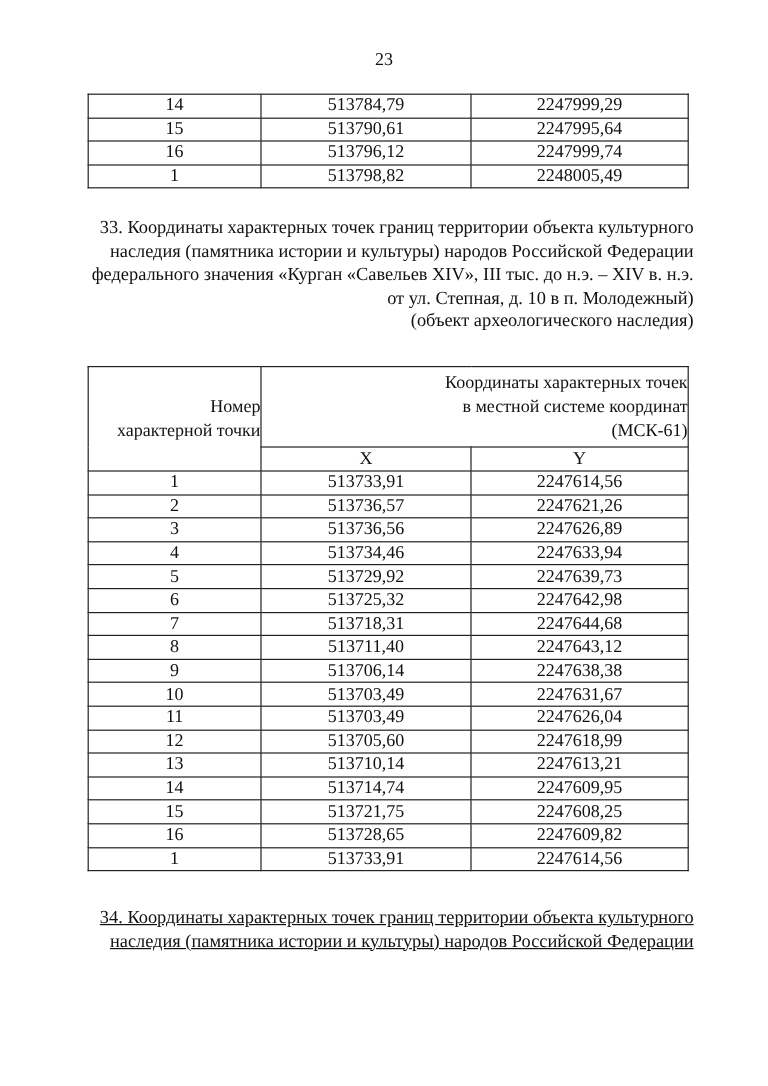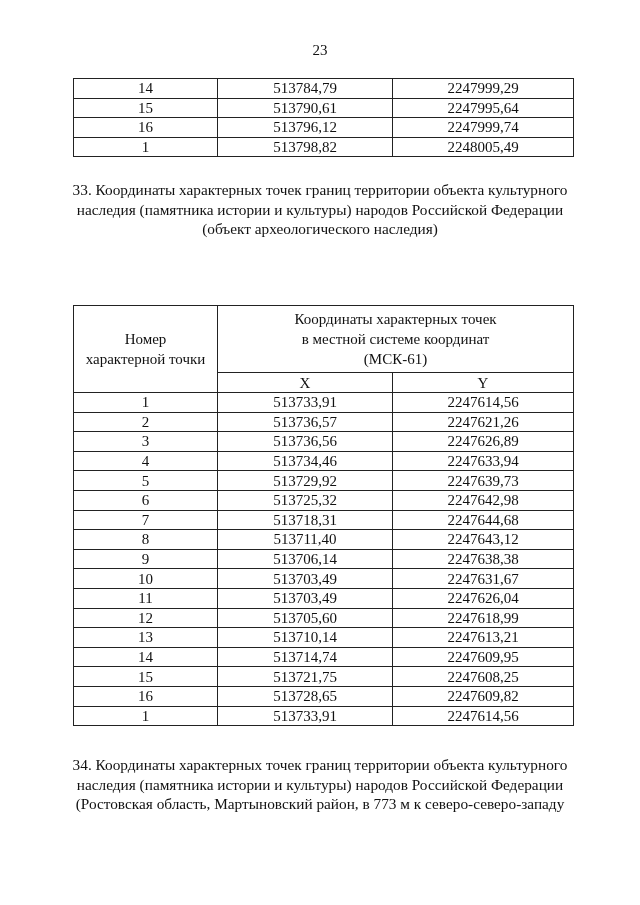--- a/index.html
+++ b/index.html
@@ -46,40 +46,40 @@
     }
     .section-heading {
       position: absolute;
       left: 62px;
       width: 516px;
       text-align: center;
       font-size: 15.3px;
       line-height: 19.6px;
     }
     #heading-33 { top: 180px; }
-    #heading-34 { top: 755px; }
+    #heading-34 { top: 755px; text-decoration: underline; }
     #table-33 {
       top: 305px;
       left: 73px;
       width: 500px;
     }
     #table-33 .hdr-main td {
       height: 66px;
       line-height: 20px;
     }
     #table-33 .hdr-sub td {
       height: 19px;
     }
     #table-33 tbody td {
       height: 18.6px;
     }
     .col-n { width: 144px; }
     .col-x { width: 175px; }
     .col-y { width: 181px; }
-    .block { display: block; }
+    .block { display: block; text-align: right; }
   </style>
 </head>
 <body>
 
 <div class="page-number">23</div>
 
 <table id="table-continued">
   <colgroup>
     <col class="col-n">
       <col class="col-x">
@@ -105,20 +105,22 @@
         <td>1</td>
         <td>513798,82</td>
         <td>2248005,49</td>
       </tr>
     </tbody>
 </table>
 
 <div class="section-heading" id="heading-33">
   <span class="block">33. Координаты характерных точек границ территории объекта культурного</span>
   <span class="block">наследия (памятника истории и культуры) народов Российской Федерации</span>
+  <span class="block">федерального значения «Курган «Савельев XIV», III тыс. до н.э. – XIV в. н.э.</span>
+  <span class="block">от ул. Степная, д. 10 в п. Молодежный)</span>
   <span class="block">(объект археологического наследия)</span>
 </div>
 
 <table id="table-33">
   <colgroup>
     <col class="col-n">
       <col class="col-x">
       <col class="col-y">
   </colgroup>
   <thead>
@@ -223,14 +225,13 @@
         <td>1</td>
         <td>513733,91</td>
         <td>2247614,56</td>
       </tr>
     </tbody>
 </table>
 
 <div class="section-heading" id="heading-34">
   <span class="block">34. Координаты характерных точек границ территории объекта культурного</span>
   <span class="block">наследия (памятника истории и культуры) народов Российской Федерации</span>
-  <span class="block">(Ростовская область, Мартыновский район, в 773 м к северо-северо-западу</span>
 </div>
 
 </body></html>

